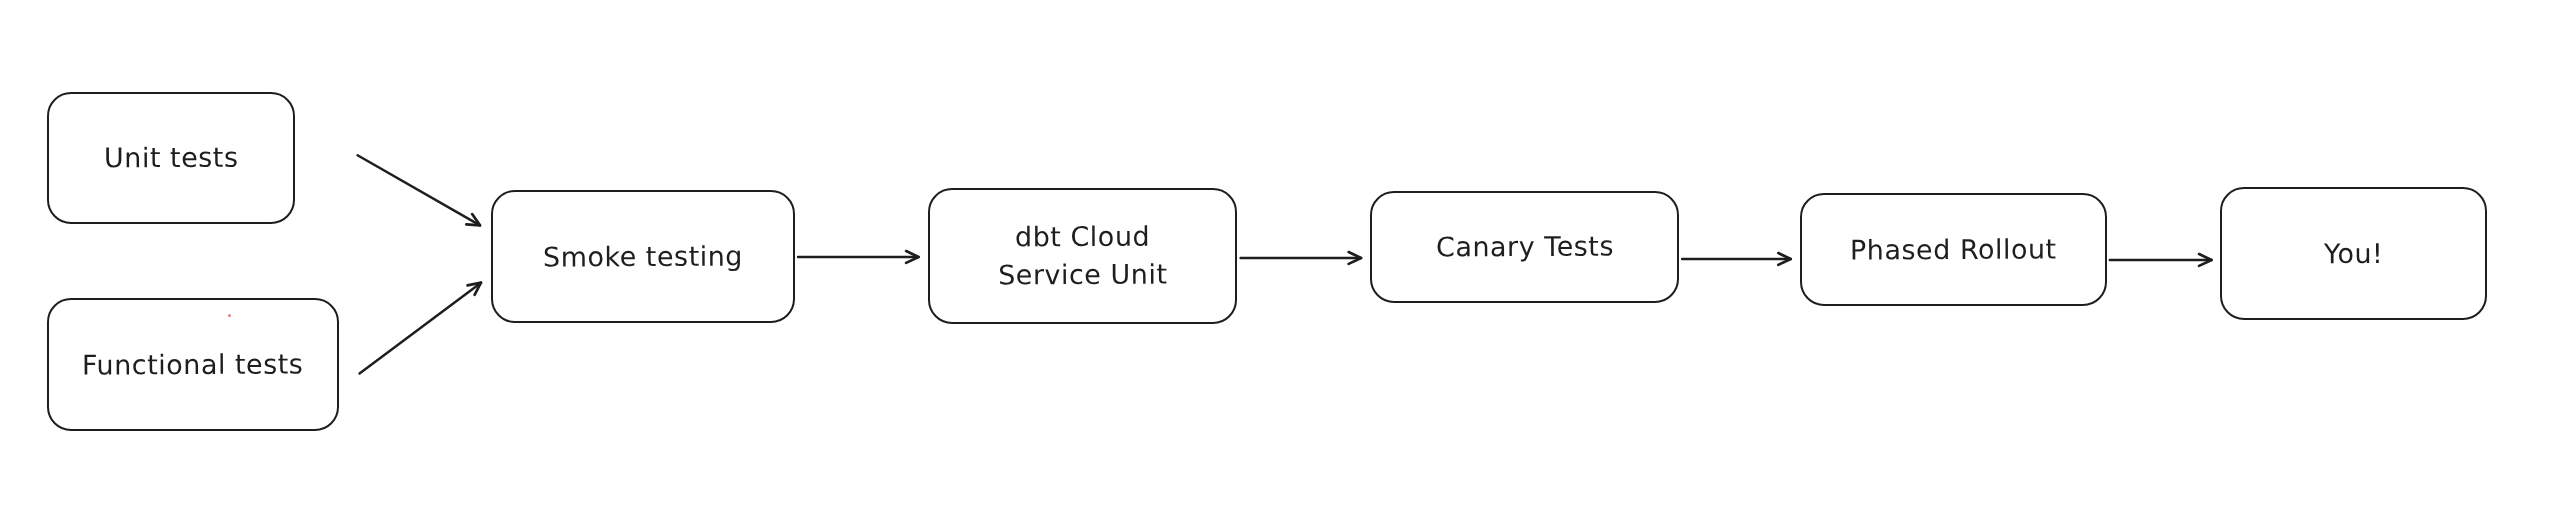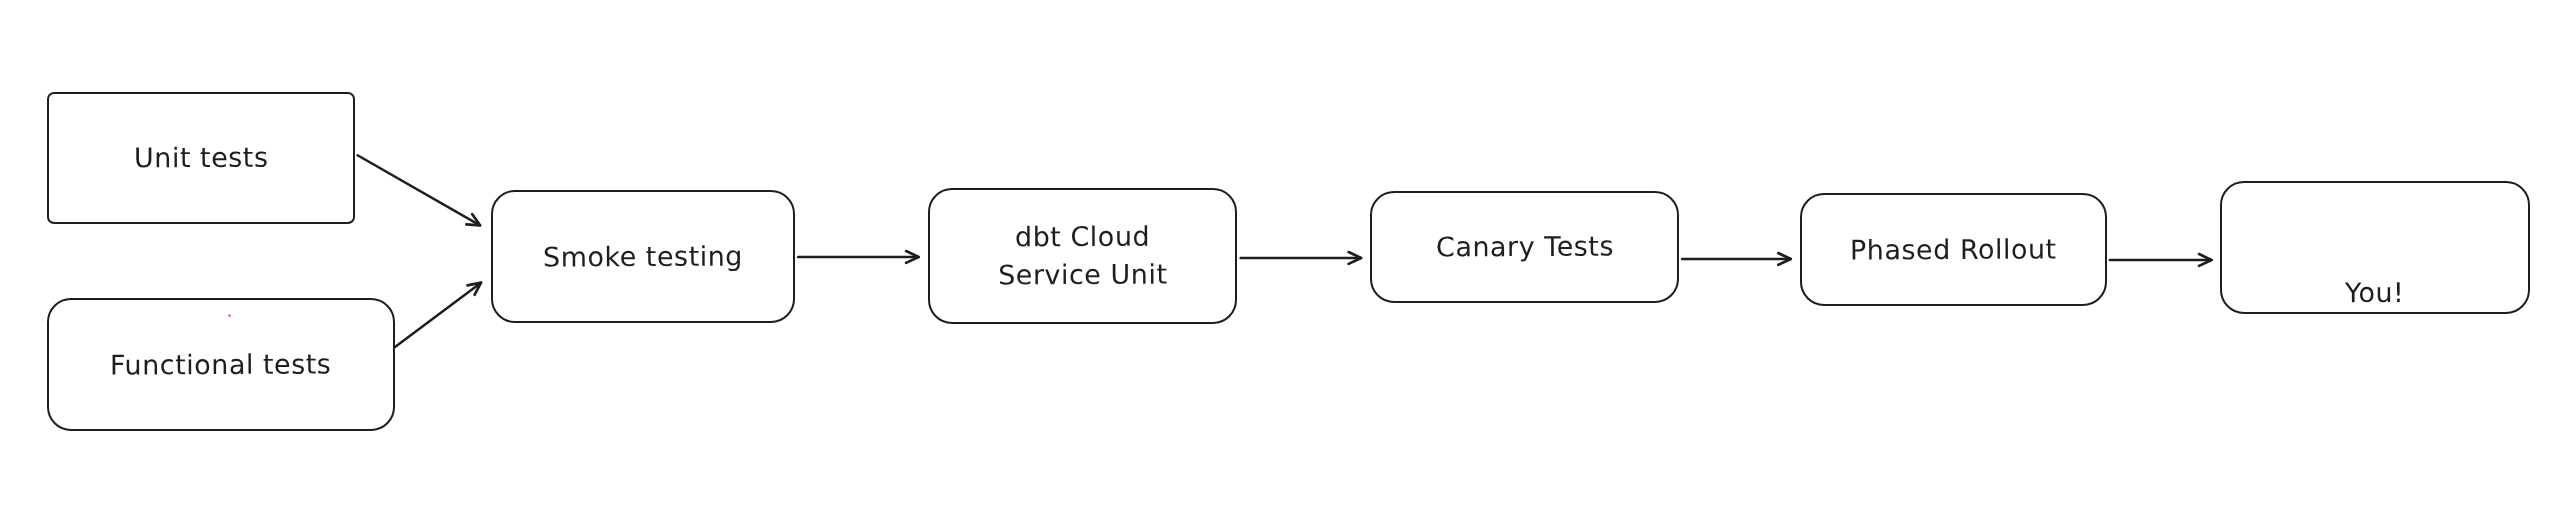--- a/index.html
+++ b/index.html
@@ -64,45 +64,45 @@
       </marker>
     </defs>
     <path d="M362,157 L486,228" fill="none" stroke="#1e1e1e" stroke-width="2.5" stroke-linecap="round" marker-end="url(#ah)"></path>
     <path d="M364,378 L487,286" fill="none" stroke="#1e1e1e" stroke-width="2.5" stroke-linecap="round" marker-end="url(#ah)"></path>
     <path d="M808,260 L930,260" fill="none" stroke="#1e1e1e" stroke-width="2.5" stroke-linecap="round" marker-end="url(#ah)"></path>
     <path d="M1256,261 L1378,261" fill="none" stroke="#1e1e1e" stroke-width="2.5" stroke-linecap="round" marker-end="url(#ah)"></path>
     <path d="M1703,262 L1813,262" fill="none" stroke="#1e1e1e" stroke-width="2.5" stroke-linecap="round" marker-end="url(#ah)"></path>
     <path d="M2136,263 L2239,263" fill="none" stroke="#1e1e1e" stroke-width="2.5" stroke-linecap="round" marker-end="url(#ah)"></path>
   </svg>
 
-  <div class="node" style="left:47px; top:92px; width:308px; height:132px;border-radius:7px;">
+  <div class="node" style="left:47px; top:92px; width:248px; height:132px;">
     <span class="node-label">Unit tests</span>
   </div>
 
-  <div class="node" style="left:47px; top:298px; width:348px; height:133px;text-align:center;">
+  <div class="node" style="left:47px; top:298px; width:292px; height:133px;text-align:center;">
     <span class="node-label">Functional tests</span>
   </div>
 
   <div class="node" style="left:491px; top:190px; width:304px; height:133px;">
     <span class="node-label">Smoke testing</span>
   </div>
 
   <div class="node" style="left:928px; top:188px; width:309px; height:136px;">
     <span class="node-label">dbt Cloud
 Service Unit</span>
   </div>
 
   <div class="node" style="left:1370px; top:191px; width:309px; height:112px;">
     <span class="node-label">Canary Tests</span>
   </div>
 
   <div class="node" style="left:1800px; top:193px; width:307px; height:113px;">
     <span class="node-label">Phased Rollout</span>
   </div>
 
-  <div class="node" style="left:2220px; top:181px; width:310px; height:133px;align-items:flex-end;">
+  <div class="node" style="left:2220px; top:187px; width:267px; height:133px;">
     <span class="node-label">You!</span>
   </div>
 
   <div class="stray-dot"></div>
 
 </div>
 
 
 </body></html>

